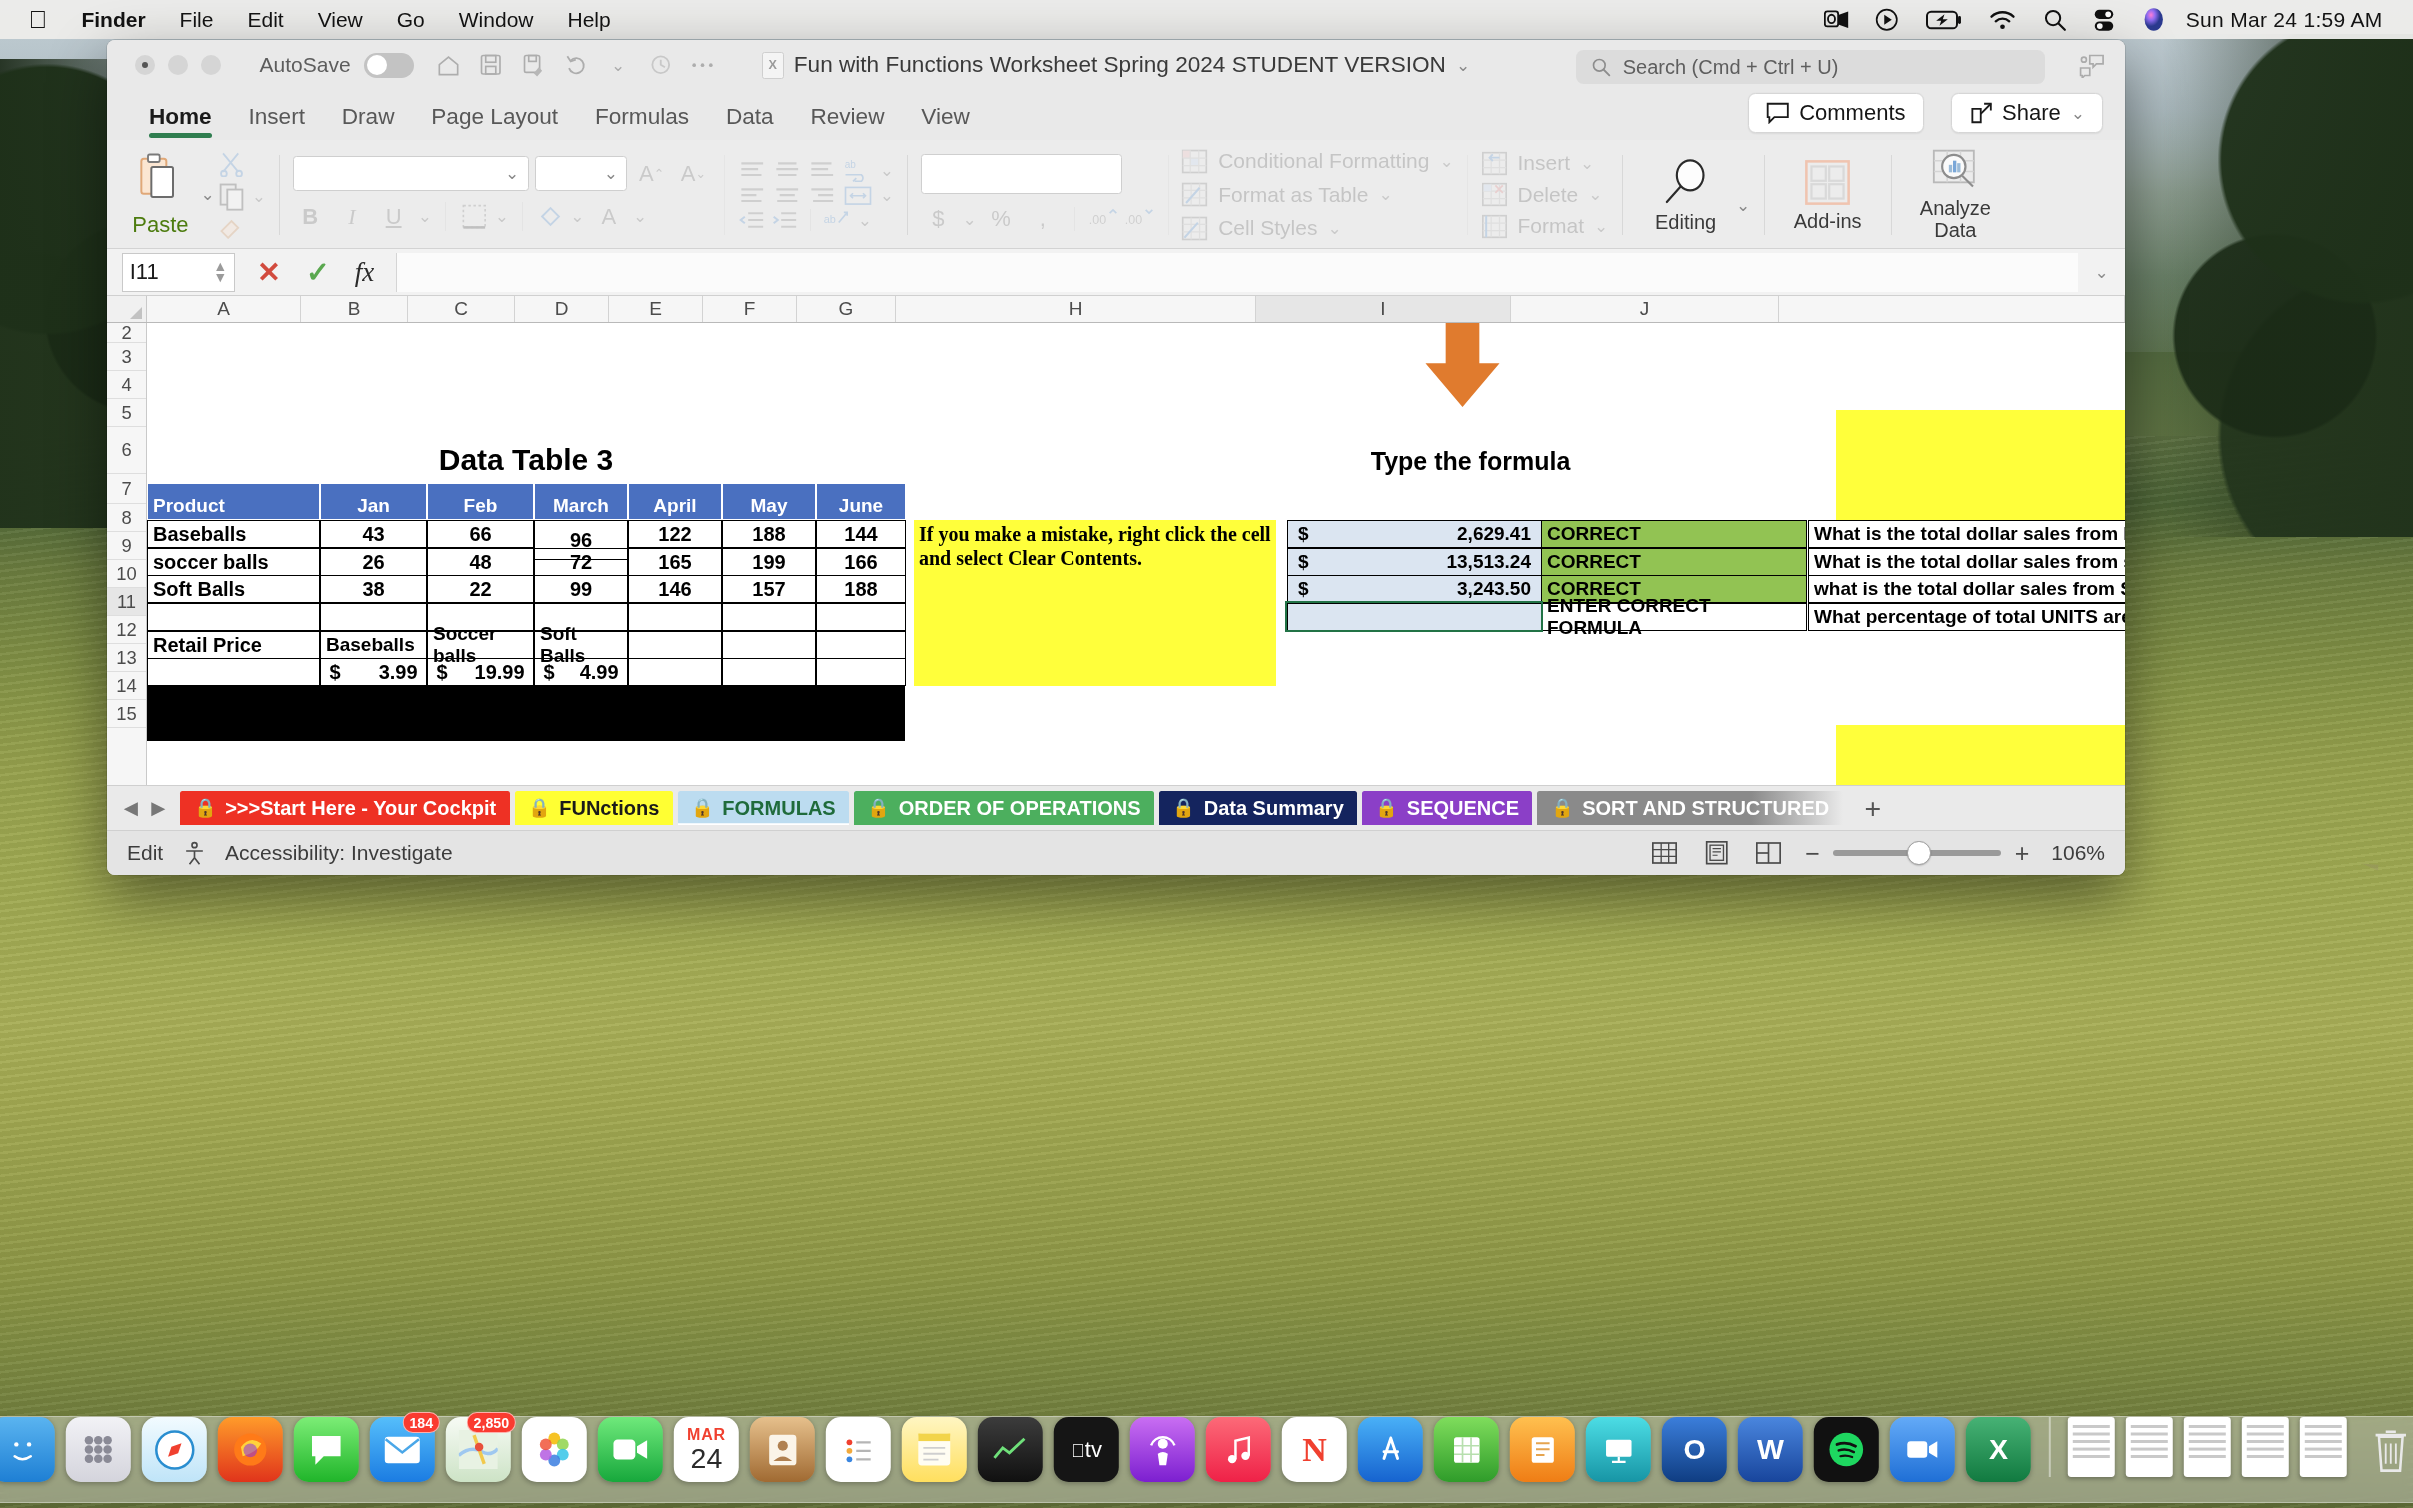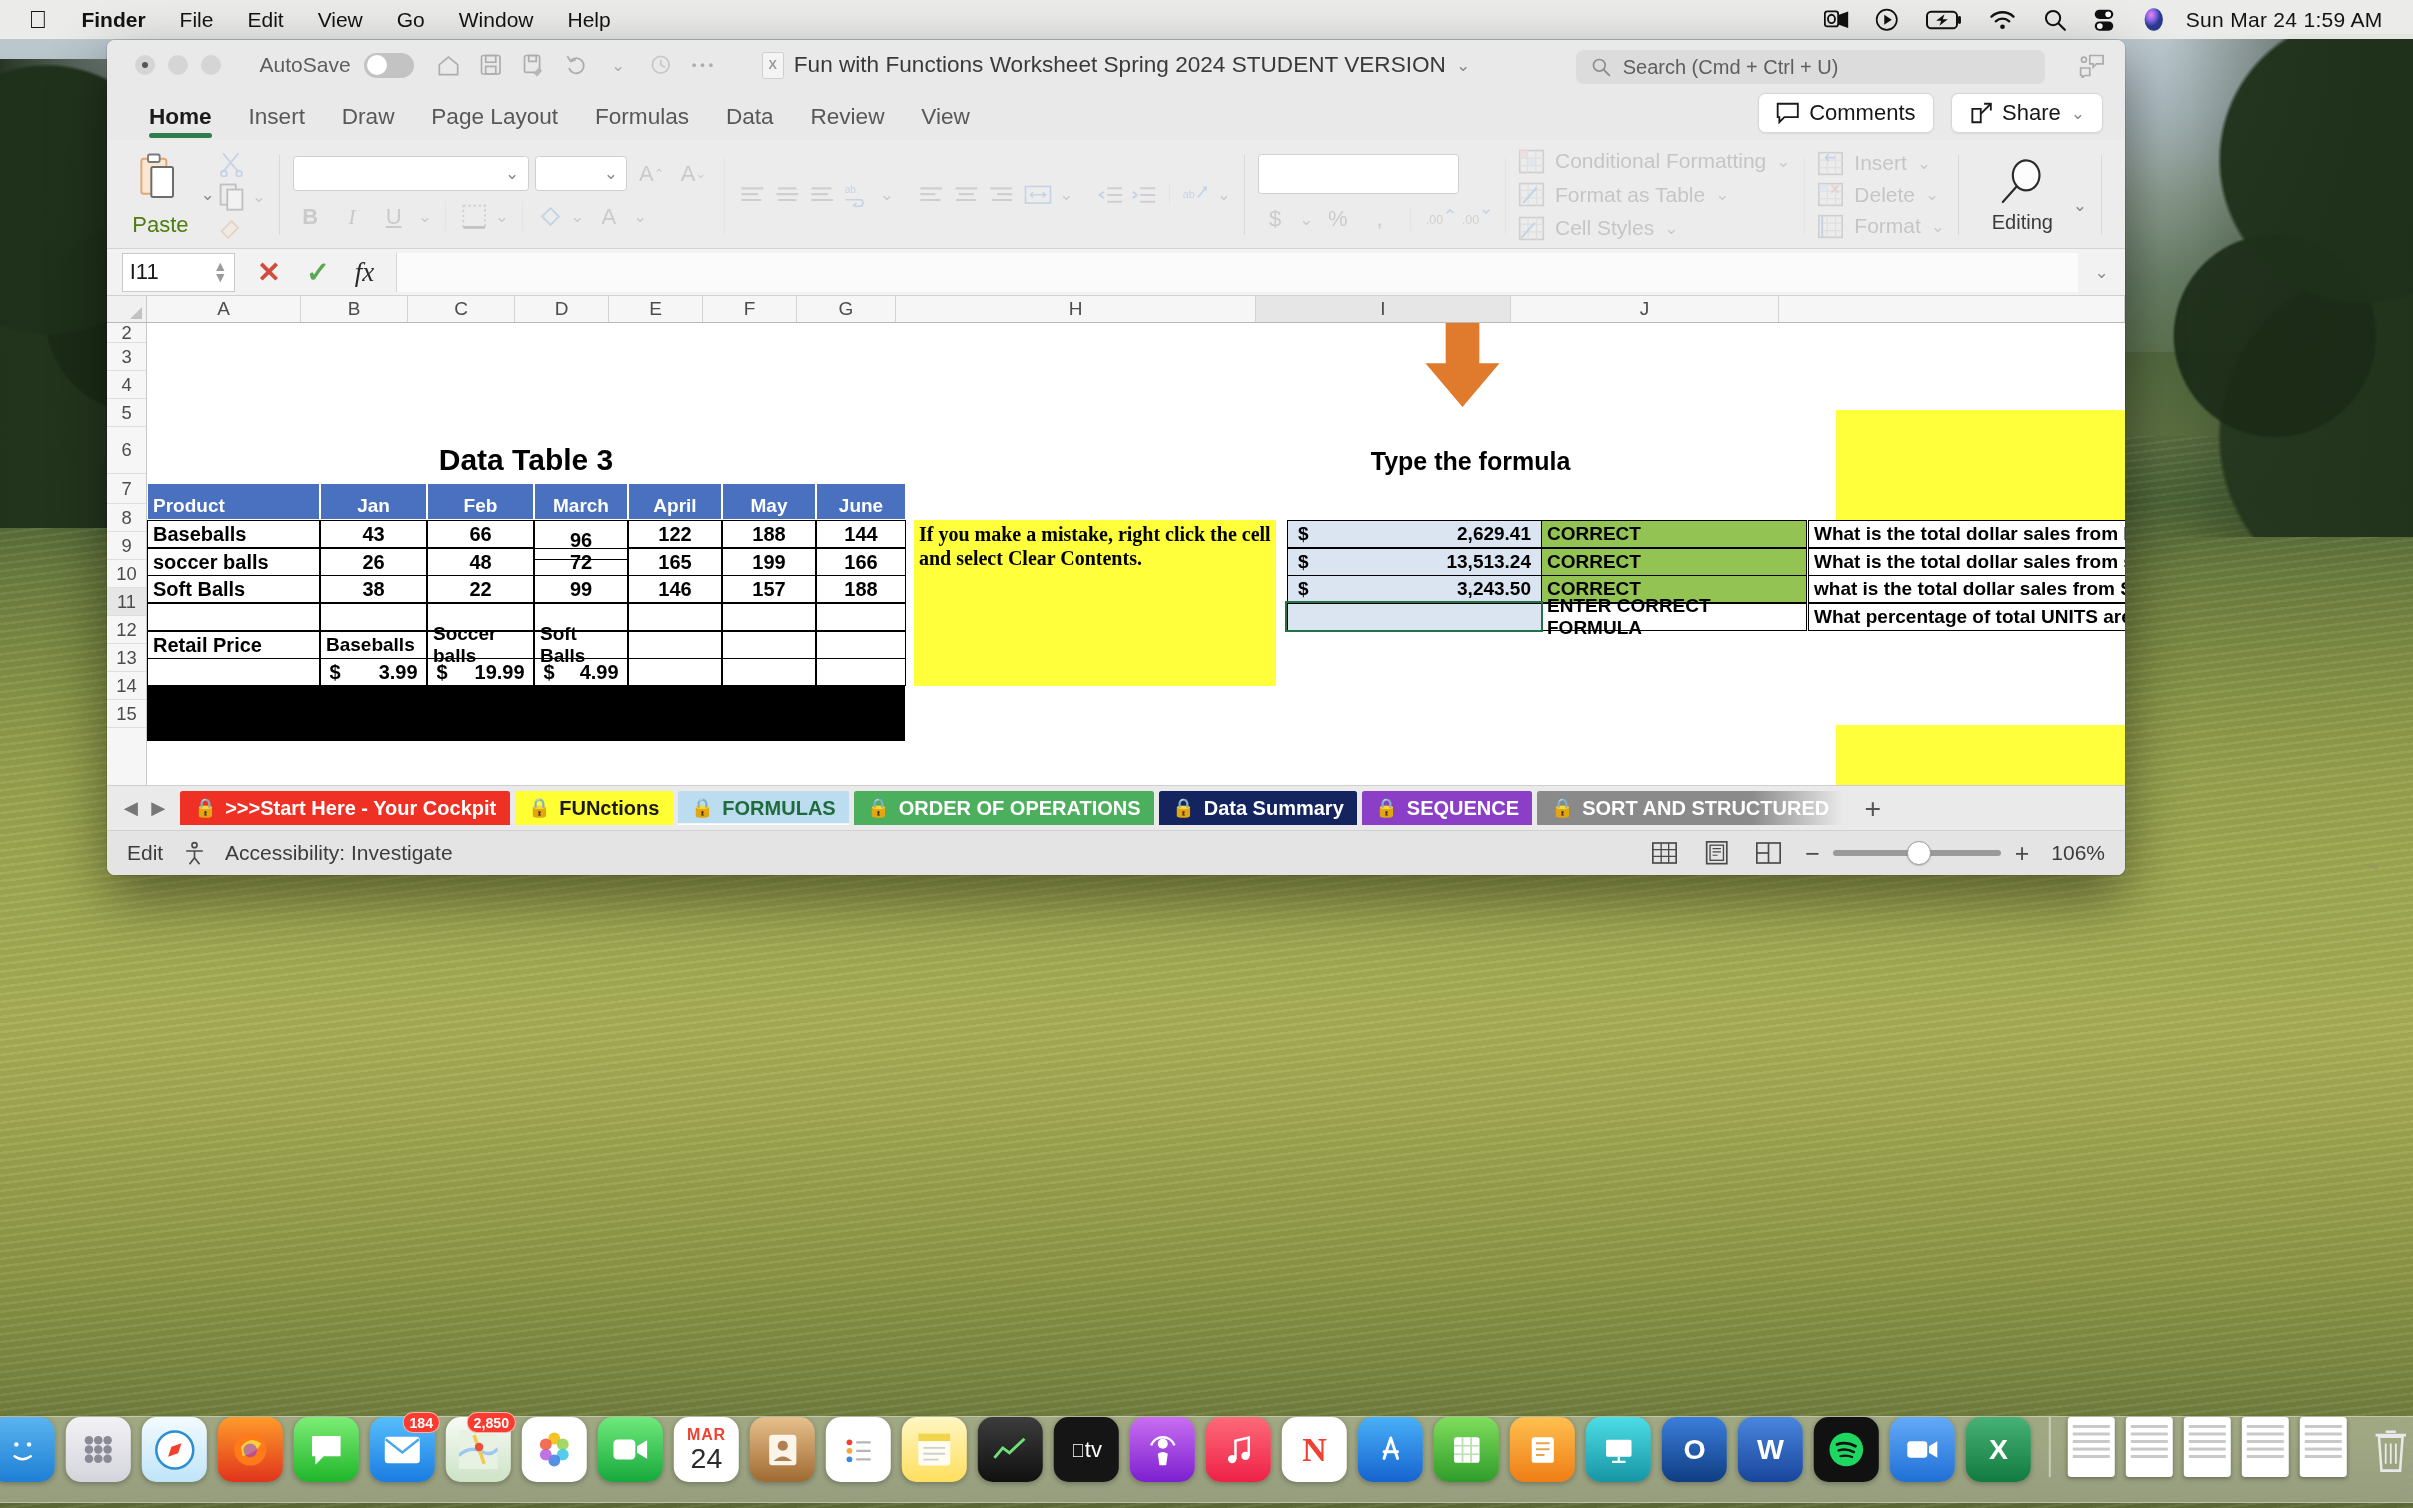--- a/index.html
+++ b/index.html
@@ -114,21 +114,21 @@
   .tabsrow{
     height:50px; display:flex; align-items:flex-end; padding:0 0 0 23.5px; gap:0;
     background:#e9e9e9; position:relative; flex:0 0 50px;
   }
   .rtab{ font-size:22.6px; color:#585858; padding:0 18.4px 10px 18.4px; position:relative; white-space:nowrap;}
   .rtab.active{ color:#1a1a1a; font-weight:bold;}
   .rtab.active:after{
     content:""; position:absolute; left:18.4px; right:18.4px; bottom:1.7px; height:5px;
     background:#2f7d4f; border-radius:2.5px;
   }
-  .tabsrow .right{ margin-left:auto; display:flex; align-items:center; gap:17px; padding:0 22px 6.7px 0;margin-top:9px;}
+  .tabsrow .right{ margin-left:auto; display:flex; align-items:center; gap:27px; padding:0 22px 6.7px 0;margin-top:9px;}
   .pill{
     height:40px; border-radius:7.5px; background:#fff; border:0.8px solid #d6d6d6;
     display:flex; align-items:center; gap:10px; padding:0 17px; font-size:22px; color:#161616;
     box-shadow:0 0.8px 1.7px rgba(0,0,0,.07);
   }
 
   
   .ribbon{
     flex:0 0 109px; background:#ececec; display:flex; align-items:stretch;
     border-bottom:0.8px solid #d3d3d3; padding:5px 0 3.4px 0; position:relative;
@@ -139,21 +139,21 @@
   }
   .dim{ opacity:.34; }
   .paste{ display:flex; flex-direction:column; align-items:center; justify-content:center; width:80px;}
   .paste .lbl{ font-size:22px; color:#4d7c0f; margin-top:10px;}
   .clipcol{ display:flex; flex-direction:column; justify-content:center; gap:5px; padding-left:3.4px;}
   .fontgrp{ display:flex; flex-direction:column; gap:8.4px; justify-content:center;}
   .frow{ display:flex; align-items:center; gap:6.7px;}
   .fontbox{ height:35px; background:#fff; border:0.8px solid #cfcfcf; border-radius:3.4px; display:flex;
      align-items:center; justify-content:flex-end; padding:0 8.4px; color:#777;}
   .minibtn{ width:35px;height:34px;display:flex;align-items:center;justify-content:center;color:#8a8a8a;font-size:22px;}
-  .aligngrp{ display:flex; flex-direction:row; gap:23px; justify-content:center;}
+  .aligngrp{ display:flex; flex-direction:column; gap:2px; justify-content:center;}
   .numgrp{ display:flex; flex-direction:column; gap:8.4px; justify-content:center;}
   .stylesgrp{ display:flex; flex-direction:column; gap:6.7px; justify-content:center;}
   .srow{ display:flex; align-items:center; gap:10px; font-size:21px; color:#7b7b7b; white-space:nowrap;}
   .cellsgrp{ display:flex; flex-direction:column; gap:6.7px; justify-content:center;}
   .bigbtn{ display:flex;flex-direction:column;align-items:center;justify-content:center;width:101px;gap:3.4px;}
   .bigbtn .lbl{ font-size:20px; color:#3a3a3a; text-align:center; line-height:1.1;}
   .chev{ font-size:17px; color:#8a8a8a; }
 
   
   .fbar{

